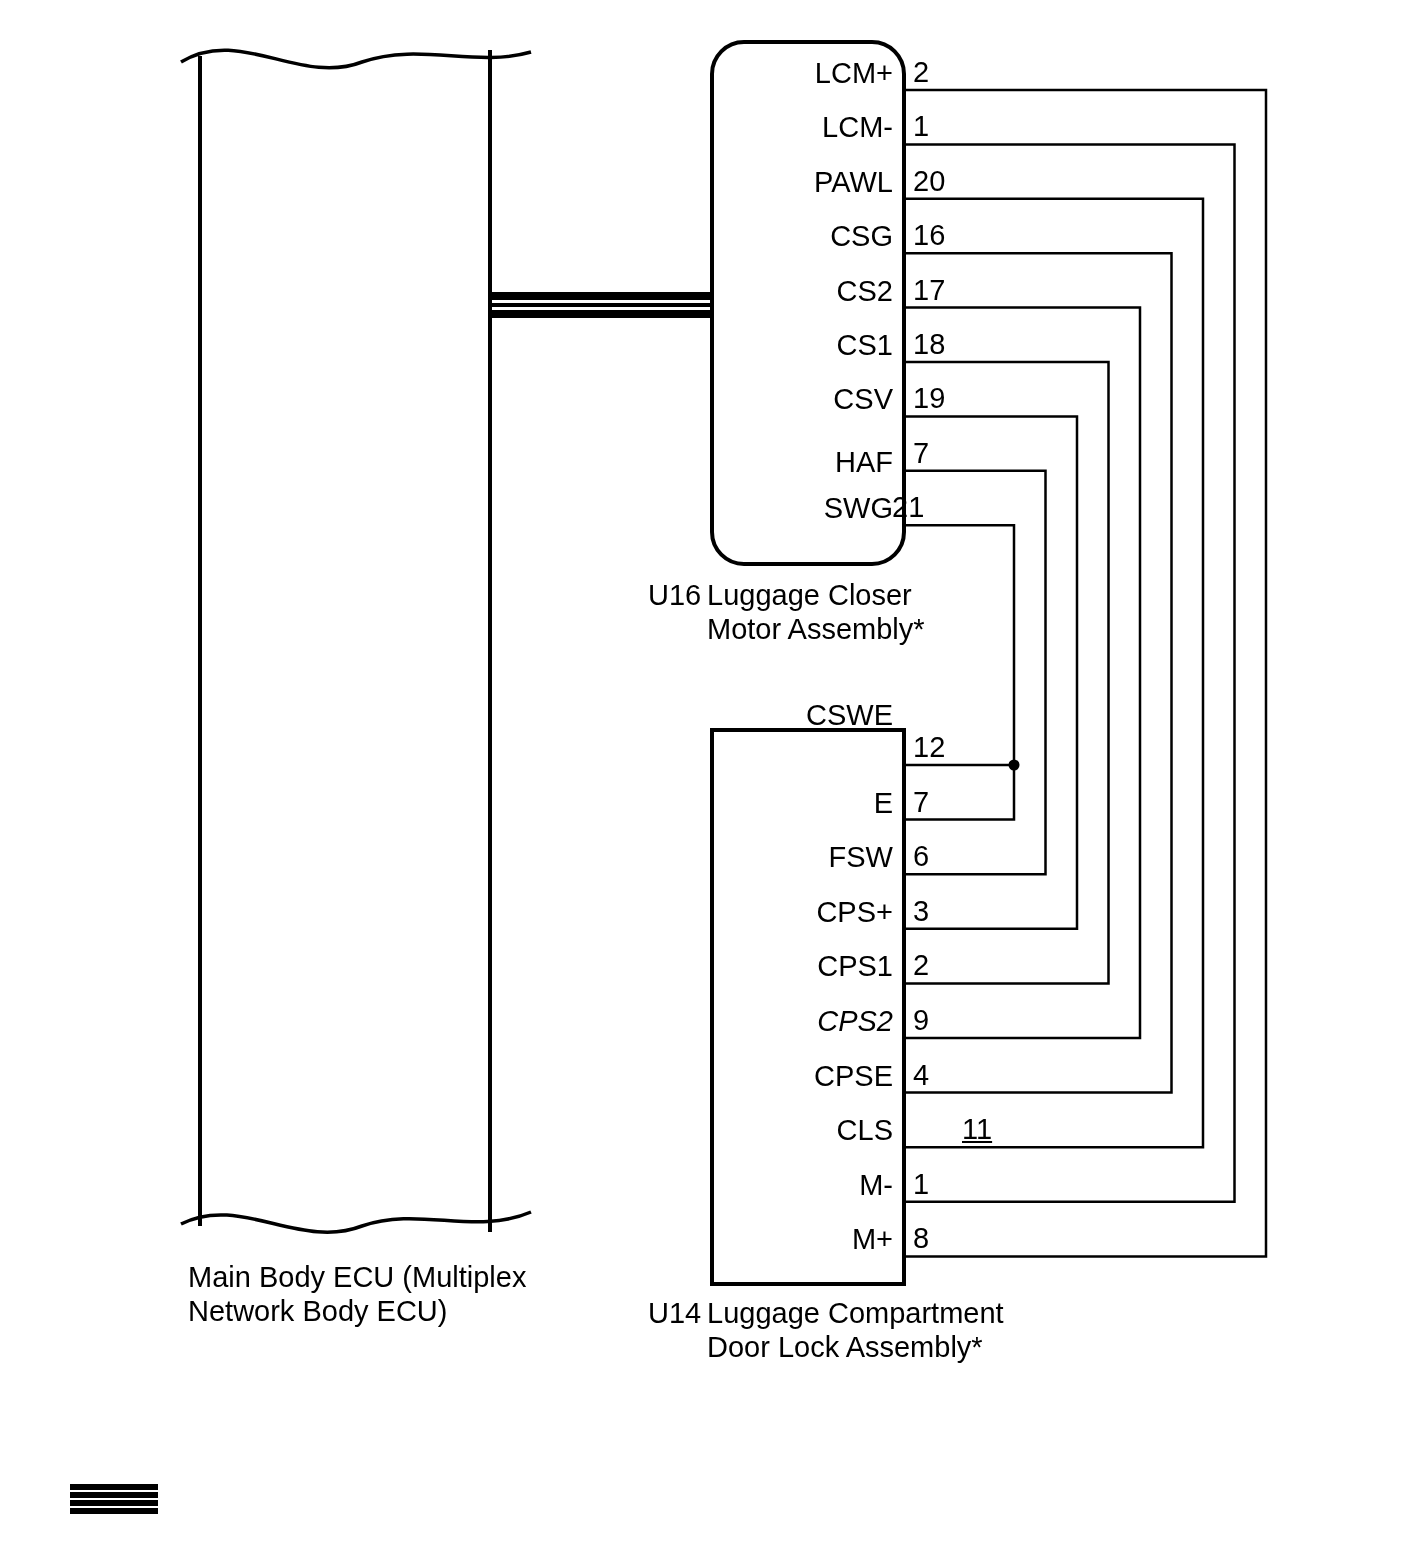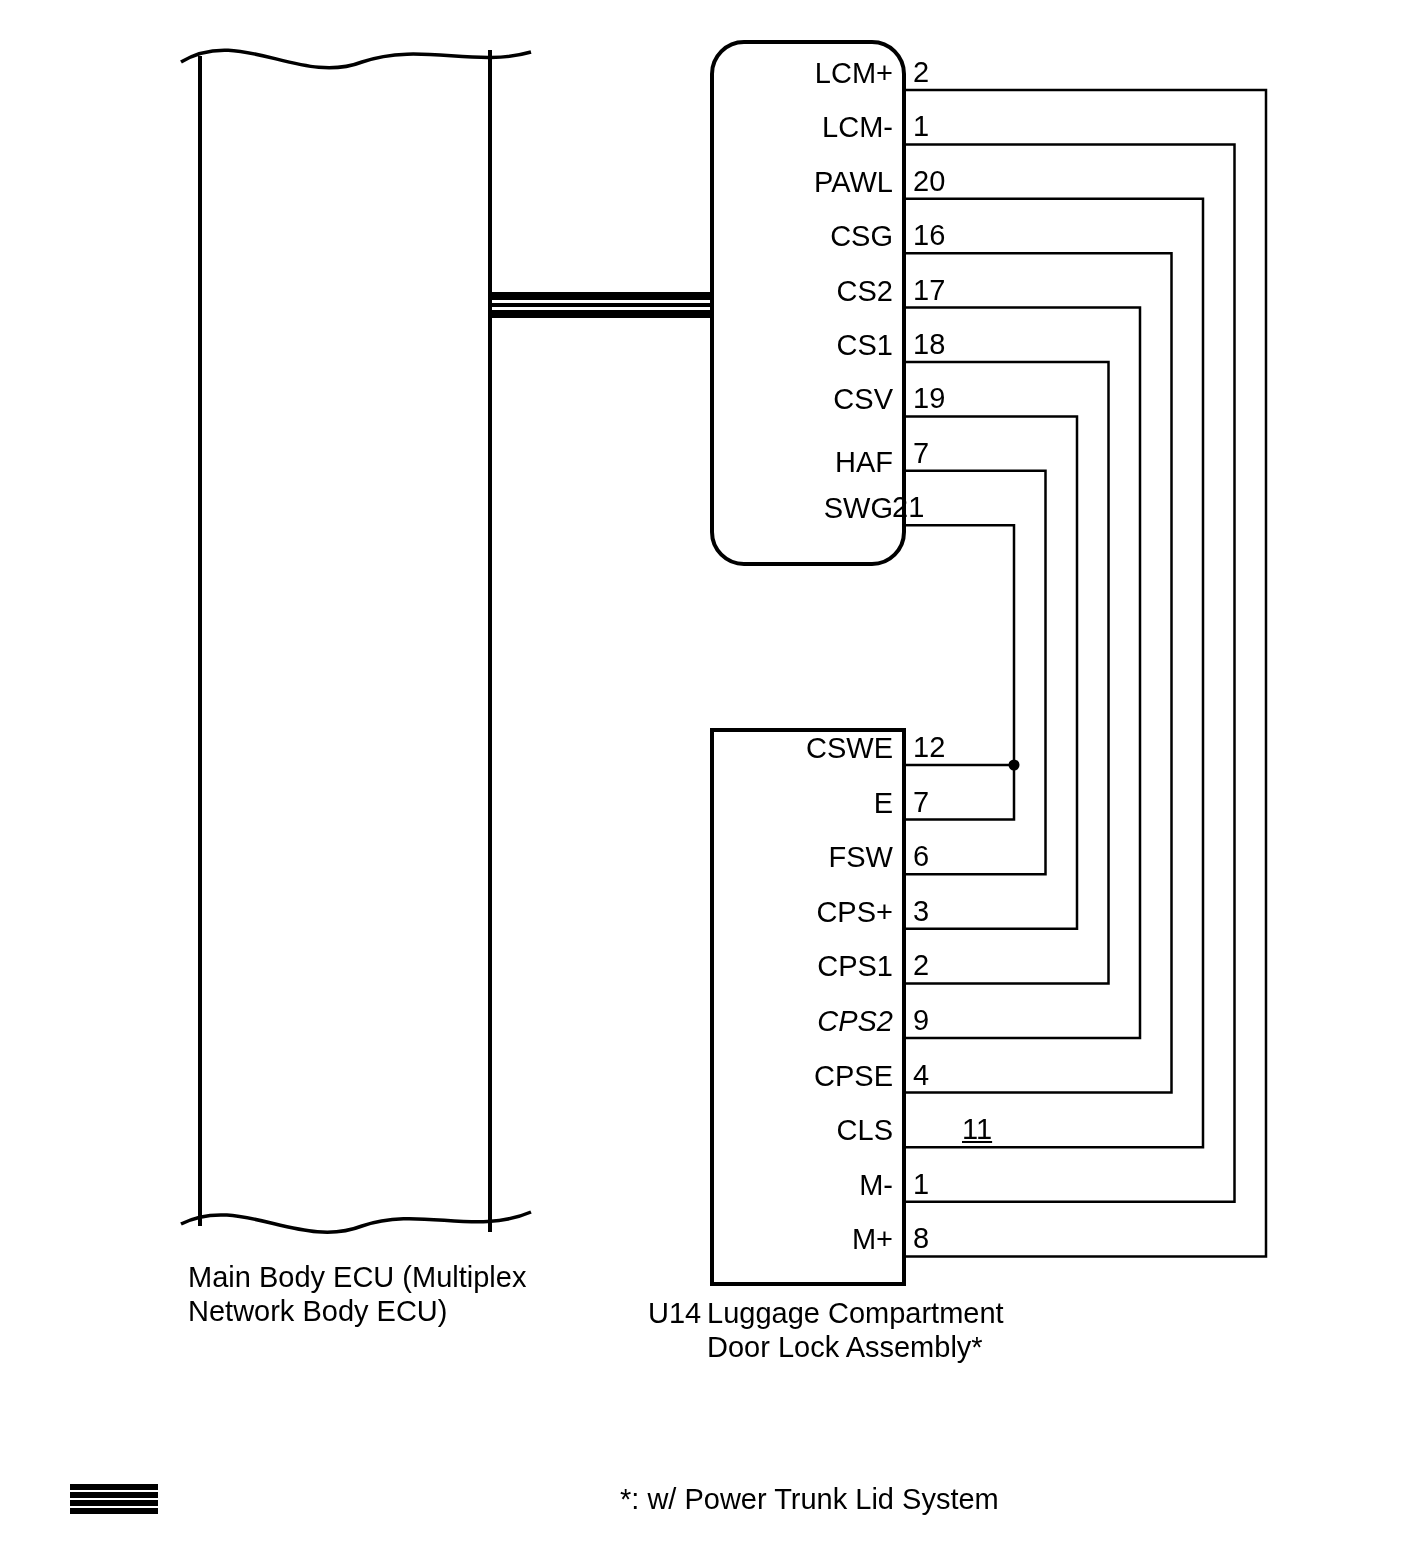--- a/index.html
+++ b/index.html
@@ -58,56 +58,62 @@
         <path d="M 906 307.6 H 1140 V 1038 H 906"></path>
         <path d="M 906 362 H 1108.5 V 983.4 H 906"></path>
         <path d="M 906 416.4 H 1077 V 928.8 H 906"></path>
         <path d="M 906 470.8 H 1045.5 V 874.2 H 906"></path>
         <path d="M 906 525.2 H 1014 V 819.6 H 906"></path>
         <path d="M 906 765 H 1014"></path>
         <circle cx="1014" cy="765" r="5.5" fill="#000" stroke="none"></circle>
       </g>
   </svg>
 
+  <div class="caption cap-row" style="left:648px; top:578px;">
+    <span class="cap-id">U16</span>
+    <span class="col">
+      <span>Luggage Closer</span>
+      <span>Motor Assembly*</span>
+    </span>
+  </div>
 
   <div class="caption cap-row" style="left:648px; top:1296px;">
     <span class="cap-id">U14</span>
     <span class="col">
       <span>Luggage Compartment</span>
       <span>Door Lock Assembly*</span>
     </span>
   </div>
 
   <div class="caption col" style="left:188px; top:1260px;">
     <span>Main Body ECU (Multiplex</span>
     <span>Network Body ECU)</span>
   </div>
 
   <div id="legend-symbol"></div>
-  <div class="caption" style="left:620px; top:1482px;">*: w/ Power Trunk Lid System</div>
 
 <div class="pin-label" style="top: 57px; right: 531px;">LCM+</div>
     <div class="pin-number" style="top: 56px; left: 913px;">2</div>
     <div class="pin-label" style="top: 111.4px; right: 531px;">LCM-</div>
     <div class="pin-number" style="top: 110.4px; left: 913px;">1</div>
     <div class="pin-label" style="top: 165.8px; right: 531px;">PAWL</div>
     <div class="pin-number" style="top: 164.8px; left: 913px;">20</div>
     <div class="pin-label" style="top: 220.2px; right: 531px;">CSG</div>
     <div class="pin-number" style="top: 219.2px; left: 913px;">16</div>
     <div class="pin-label" style="top: 274.6px; right: 531px;">CS2</div>
     <div class="pin-number" style="top: 273.6px; left: 913px;">17</div>
     <div class="pin-label" style="top: 329px; right: 531px;">CS1</div>
     <div class="pin-number" style="top: 328px; left: 913px;">18</div>
     <div class="pin-label" style="top: 383.4px; right: 531px;">CSV</div>
     <div class="pin-number" style="top: 382.4px; left: 913px;">19</div>
     <div class="pin-label" style="top: 437.8px; right: 531px; margin-top: 8px;">HAF</div>
     <div class="pin-number" style="top: 436.8px; left: 913px;">7</div>
     <div class="pin-label" style="top: 492.2px; right: 531px;">SWG</div>
     <div class="pin-number" style="top: 491.2px; left: 892px;">21</div>
-    <div class="pin-label" style="top: 732px; right: 531px;">CSWE</div>
+    <div class="pin-label" style="top: 699px; right: 531px;">CSWE</div>
     <div class="pin-number" style="top: 731px; left: 913px;">12</div>
     <div class="pin-label" style="top: 786.6px; right: 531px;">E</div>
     <div class="pin-number" style="top: 785.6px; left: 913px;">7</div>
     <div class="pin-label" style="top: 841.2px; right: 531px;">FSW</div>
     <div class="pin-number" style="top: 840.2px; left: 913px;">6</div>
     <div class="pin-label" style="top: 895.8px; right: 531px;">CPS+</div>
     <div class="pin-number" style="top: 894.8px; left: 913px;">3</div>
     <div class="pin-label" style="top: 950.4px; right: 531px;">CPS1</div>
     <div class="pin-number" style="top: 949.4px; left: 913px;">2</div>
     <div class="pin-label" style="top: 1005px; right: 531px; font-style: italic;">CPS2</div>

